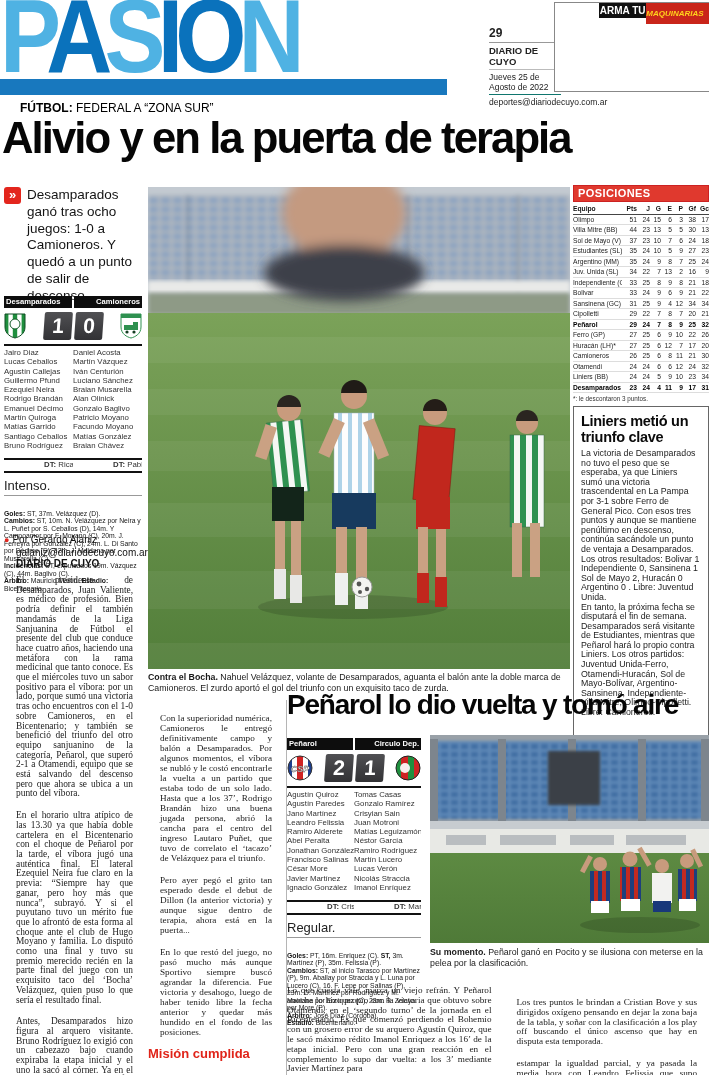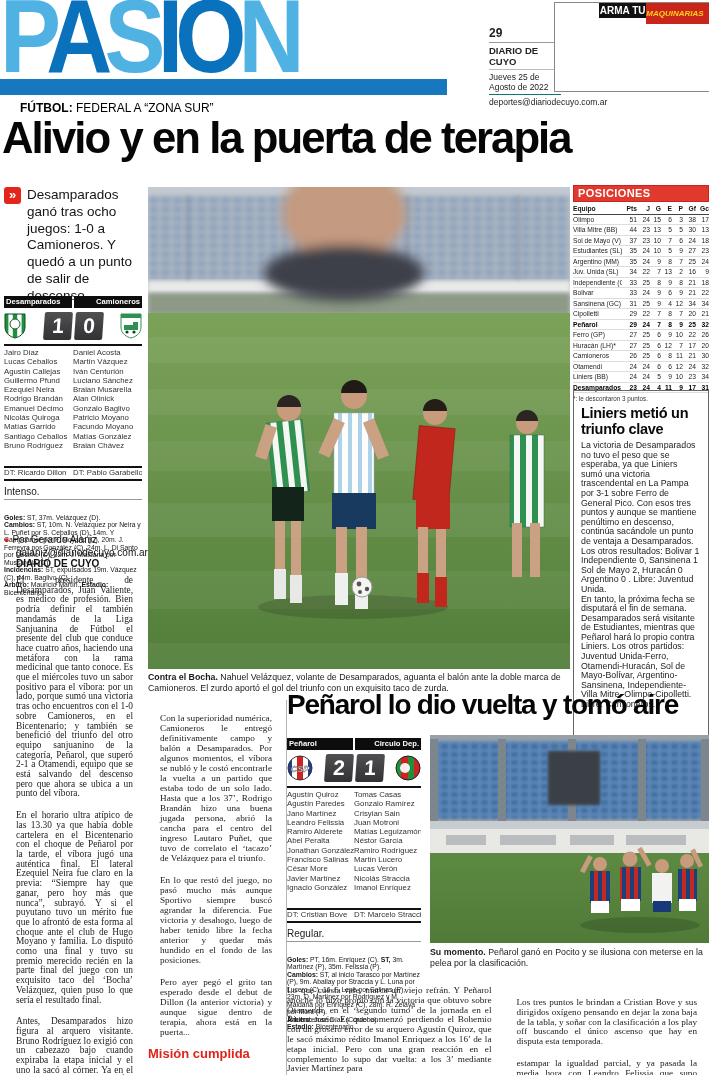--- a/index.html
+++ b/index.html
@@ -52,25 +52,25 @@
   #match2{left:287px;top:738px;width:134px;}
   .mbars{display:flex;gap:2px;}
   .mbar{flex:1;background:#0d0d0d;color:#fff;font-size:7.6px;font-weight:bold;height:12px;line-height:12px;
         padding:0 2px;white-space:nowrap;overflow:hidden;}
   .mbar.away{text-align:right;}
   .mscore{display:flex;align-items:center;justify-content:space-between;height:34px;margin:1px 0 1px;}
   .tiles{display:flex;gap:3px;}
   .tile{width:28px;height:28px;background:linear-gradient(180deg,#505053,#323235);color:#fff;font-weight:bold;
         font-size:21px;line-height:28px;text-align:center;border-radius:2px;transform:skewX(-4deg);}
   .mrule{border-top:2px solid #111;margin:1px 0 2px;}
-  .lineups{border-bottom:2px solid #111;padding-bottom:16px;}
+  .lineups{border-bottom:2px solid #111;padding-bottom:8px;}
   .lrow,.dtrow{display:flex;font-size:7.8px;line-height:9.3px;color:#333;}
   .lrow span,.dtrow span{flex:1;white-space:nowrap;overflow:hidden;}
-  .dtrow b{font-weight:normal;}
-  .mrating{font-size:10px;color:#222;padding:3px 0 2px;border-bottom:1px solid #999;margin-bottom:14px;}
+  .dtrow b{font-weight:bold;margin-left:40px;}
+  .mrating{font-size:13px;color:#222;padding:3px 0 2px;border-bottom:1px solid #999;margin-bottom:14px;}
   .det{font-size:6.8px;line-height:7.5px;color:#161616;text-align:left;}
   .det b{font-weight:bold;}
   #byline{left:4px;top:534px;width:140px;font-size:10px;line-height:11.5px;color:#111;}
   #byline .dot{color:#E3261D;font-size:9px;margin-right:3px;}
   #byline .org{font-weight:bold;}
   .serifcol{font-family:"Liberation Serif",serif;text-align:justify;color:#1b1b1b;}
   .serifcol p{margin:12px;}
   #body1{left:4px;top:564px;width:141px;height:511px;font-size:9.4px;line-height:9.7px;overflow:hidden;}
 
   
@@ -92,21 +92,21 @@
   .sthead,.strow{display:grid;grid-template-columns:minmax(0,1fr) 15px 13px 11px 11px 11px 13px 13px;
                  font-size:6.7px;line-height:9.5px;height:9.5px;}
   .sthead{font-weight:bold;border-bottom:1px solid #444;margin-top:2px;}
   .sthead span,.strow span{white-space:nowrap;overflow:hidden;}
   .sthead span:not(:first-child),.strow span:not(:first-child){text-align:right;}
   .strow{border-bottom:.5px solid #ddd;color:#222;}
   .strow.hl{font-weight:bold;color:#000;}
   #st-foot{font-size:6.3px;color:#333;padding-top:2px;}
 
   
-  #linbox{left:573px;top:390px;width:136px;height:376px;border:1.5px solid #666;padding:14px 7px;
+  #linbox{left:573px;top:406px;width:136px;height:376px;border:1.5px solid #666;padding:6px 7px;
           box-sizing:border-box;overflow:hidden;}
   #linbox h3{margin:0 0 4px;font-size:14.5px;line-height:16px;letter-spacing:-.3px;color:#0a0a0a;}
   #linbox p{margin:0;font-size:8.8px;line-height:9.6px;color:#222;}
 
   
   #headline2{left:287px;top:688px;width:422px;font-size:28.5px;font-weight:bold;letter-spacing:-1.2px;
              color:#060606;white-space:nowrap;transform:scaleX(.98);transform-origin:0 0;}
   #photo2{left:430px;top:735px;width:279px;height:208px;overflow:hidden;background:#889;}
   #caption2{left:430px;top:947px;width:279px;}
   #a2cols{left:287px;top:986px;width:422px;height:89px;display:flex;gap:13px;overflow:hidden;}
@@ -227,21 +227,21 @@
         </div>
         <div class="lrow">
           <span>Rodrigo Brandán</span>
           <span>Alan Olinick</span>
         </div>
         <div class="lrow">
           <span>Emanuel Décimo</span>
           <span>Gonzalo Baglivo</span>
         </div>
         <div class="lrow">
-          <span>Nicolás Quiroga</span>
+          <span>Martín Quiroga</span>
           <span>Patricio Moyano</span>
         </div>
         <div class="lrow">
           <span>Matías Garrido</span>
           <span>Facundo Moyano</span>
         </div>
         <div class="lrow">
           <span>Santiago Ceballos</span>
           <span>Matías González</span>
         </div>
@@ -376,22 +376,22 @@
         <circle cx="219" cy="402" r="2.2" fill="#555"></circle>
         <circle cx="212" cy="405" r="2" fill="#555"></circle>
     </svg>
   </div>
   <div class="abs capt" id="caption1"><b>Contra el Bocha.</b><span> Nahuel Velázquez, volante de Desamparados, aguanta el balón ante la doble marca de Camioneros. El zurdo aportó el gol del triunfo con un exquisito taco de zurda.</span></div>
 
   <div class="abs serifcol" id="body2">
     <div>
 
     <p>Con la superioridad numérica, Camioneros le entregó definitivamente campo y balón a Desamparados. Por algunos momentos, el víbora se nubló y le costó encontrarle la vuelta a un partido que estaba todo de un solo lado. Hasta que a los 37’, Rodrigo Brandán hizo una buena jugada persona, abrió la cancha para el centro del ingreso Lautaro Puñet, que tuvo de correlato el ‘tacazo’ de Velázquez para el triunfo.</p>
+        <p>Pero ayer pegó el grito tan esperado desde el debut de Dillon (la anterior victoria) y aunque sigue dentro de terapia, ahora está en la puerta...</p>
         <p>En lo que restó del juego, no pasó mucho más aunque Sportivo siempre buscó agrandar la diferencia. Fue victoria y desahogo, luego de haber tenido libre la fecha anterior y quedar más hundido en el fondo de las posiciones.</p>
-        <p>Pero ayer pegó el grito tan esperado desde el debut de Dillon (la anterior victoria) y aunque sigue dentro de terapia, ahora está en la puerta...</p>
       </div>
     <div class="subhead">Misión cumplida</div>
   </div>
   <div class="abs" id="vdiv1"></div>
 
   <div class="abs" id="standings">
     <div id="pos-title">POSICIONES</div>
     <div class="sthead">
       <span>Equipo</span>
         <span>Pts</span>

